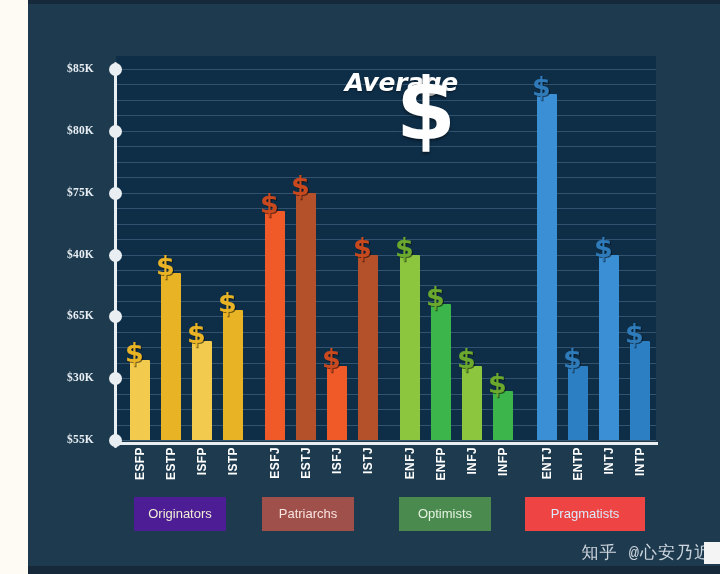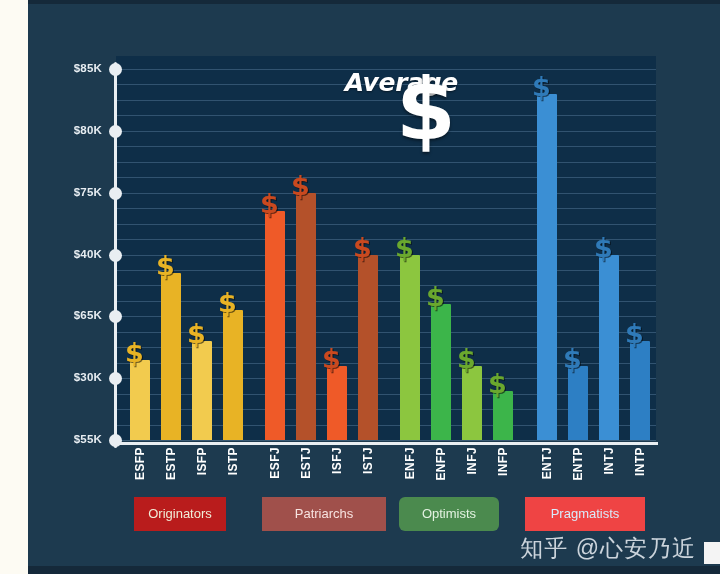--- a/index.html
+++ b/index.html
@@ -58,27 +58,28 @@
   }
   .y-tick {
     position: absolute;
     left: 81px;
     width: 13px; height: 13px;
     border-radius: 50%;
     background: #e9eef2;
   }
   .y-label {
     position: absolute;
-    right: 0;
+    right: 8px;
     width: 62px;
     text-align: right;
     color: #e7edf2;
     font-size: 11.5px;
     font-weight: bold;
     letter-spacing: 0.2px;
+    font-family: Liberation Serif, serif;
   }
   #y-labels { position: absolute; left: 12px; top: 0; width: 62px; height: 574px; }
 
   
   #title-block {
     position: absolute;
     left: 150px; top: 68px;
     width: 280px;
     text-align: right;
     color: #ffffff;
@@ -147,24 +148,24 @@
     height: 34px;
     line-height: 34px;
     text-align: center;
     font-size: 13px;
     color: #f3f1ea;
   }
 
   
   #watermark {
     position: absolute;
-    right: 24px; bottom: 10px;
+    right: 8px; bottom: 10px;
     color: rgba(235,240,245,0.85);
-    font-size: 23px;
-    font-family: Liberation Sans, sans-serif;
+    font-size: 17px;
+    font-family: Liberation Mono, monospace;
     letter-spacing: 1px;
     white-space: nowrap;
   }
   #watermark-badge {
     position: absolute;
     right: 0; bottom: 10px;
     width: 16px; height: 22px;
     background: #f4f4f4;
   }
 </style>
@@ -292,22 +293,22 @@
       <div class="bar-label" style="left: 375px;">ENFJ</div>
       <div class="bar-label" style="left: 406px;">ENFP</div>
       <div class="bar-label" style="left: 437px;">INFJ</div>
       <div class="bar-label" style="left: 468px;">INFP</div>
       <div class="bar-label" style="left: 512px;">ENTJ</div>
       <div class="bar-label" style="left: 543px;">ENTP</div>
       <div class="bar-label" style="left: 574px;">INTJ</div>
       <div class="bar-label" style="left: 605px;">INTP</div>
     </div>
   <div id="chips-layer">
-      <div class="cat-chip" style="left: 106px; width: 92px; background: #b91c1c; color: rgb(240, 237, 216);">Originators</div>
-      <div class="cat-chip" style="left: 234px; width: 124px; background: rgb(160, 80, 75); color: rgb(247, 227, 224);">Patriarchs</div>
-      <div class="cat-chip" style="left: 371px; width: 100px; background: rgb(75, 138, 78); color: rgb(228, 243, 226); border-radius: 6px;">Optimists</div>
+      <div class="cat-chip" style="left: 106px; width: 92px; background: #4c1d95; color: rgb(240, 237, 216);">Originators</div>
+      <div class="cat-chip" style="left: 234px; width: 92px; background: rgb(160, 80, 75); color: rgb(247, 227, 224);">Patriarchs</div>
+      <div class="cat-chip" style="left: 371px; width: 92px; background: rgb(75, 138, 78); color: rgb(228, 243, 226);">Optimists</div>
       <div class="cat-chip" style="left: 497px; width: 120px; background: #ef4444; color: rgb(216, 236, 251);">Pragmatists</div>
     </div>
 
   <div id="watermark">知乎 @心安乃近</div>
   <div id="watermark-badge"></div>
 </div>
 <div id="left-paper"></div>
 
 </body></html>

